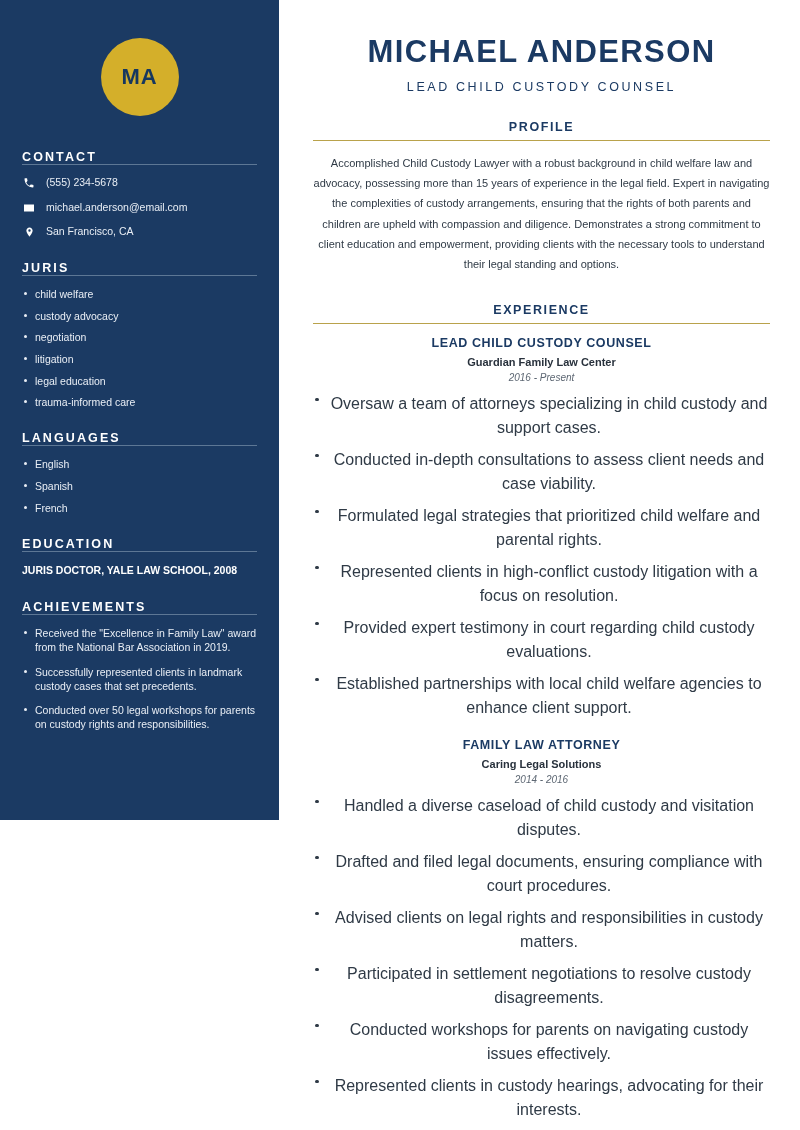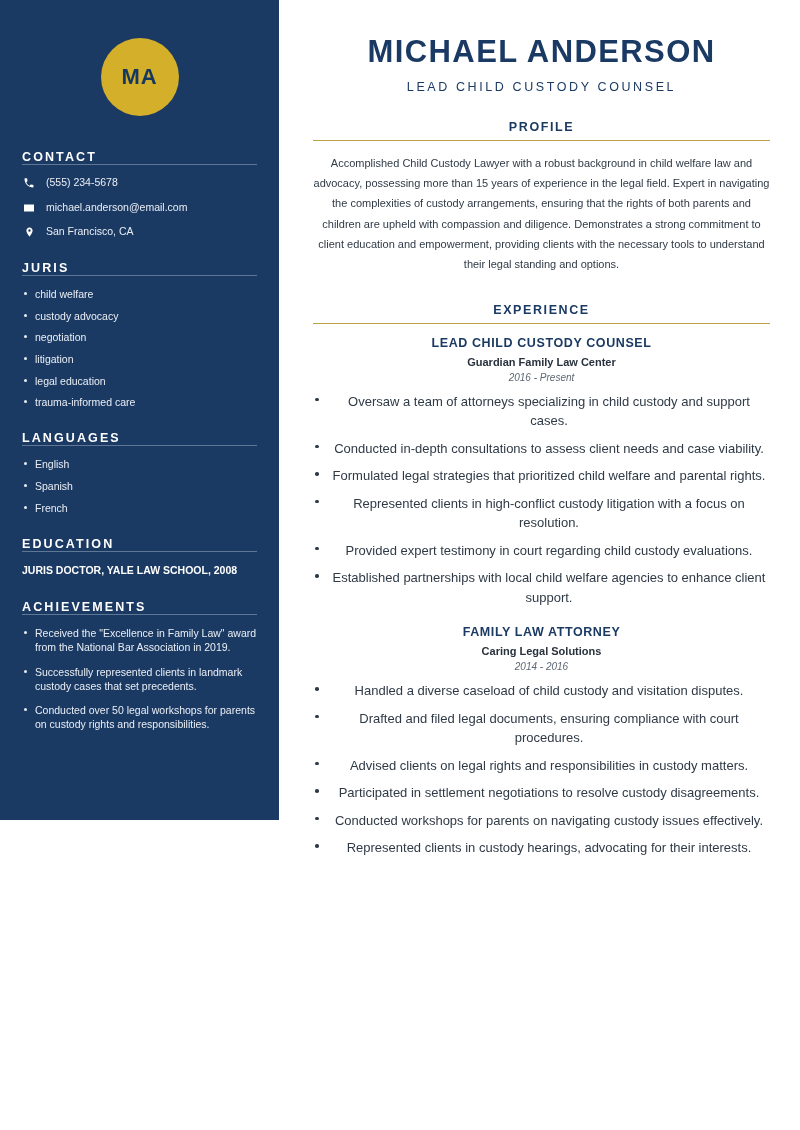--- a/index.html
+++ b/index.html
@@ -159,21 +159,21 @@
     margin-bottom: 9px;
   }
   ul.bullets {
     list-style: none;
     margin: 0;
     padding: 0;
   }
   ul.bullets li {
     position: relative;
     padding-left: 15px;
-    font-size: 13px;
+    font-size: 16px;
     line-height: 1.5;
     color: #2f3a46;
     margin-bottom: 8px;
   }
   ul.bullets li::before {
     content: "";
     position: absolute;
     left: 2px;
     top: 6px;
     width: 3.5px;

